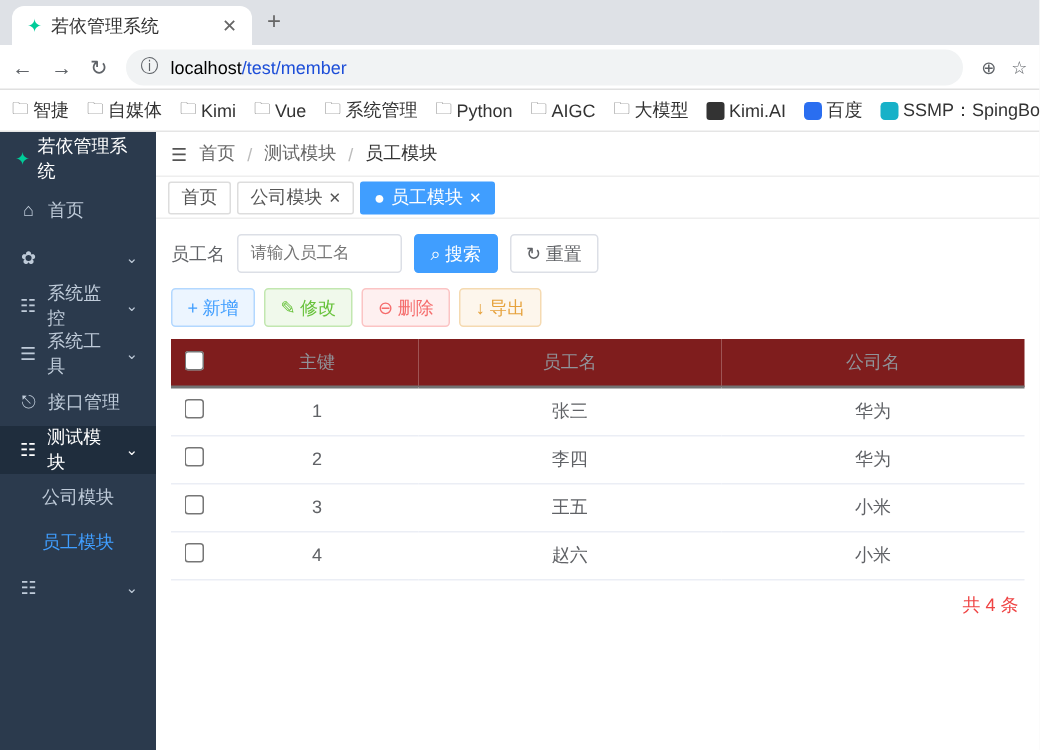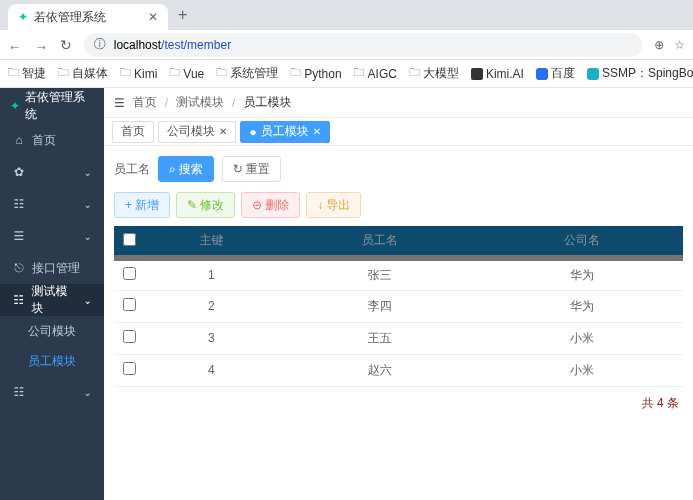--- a/index.html
+++ b/index.html
@@ -49,25 +49,25 @@
 .lbl{color:#606266;font-size:12px}
 .inp{height:26px;border:1px solid #dcdfe6;border-radius:3px;padding:0 8px;width:110px;font-size:11px;color:#606266}
 .btn{height:26px;padding:0 10px;border-radius:3px;border:1px solid #dcdfe6;background:#fff;cursor:pointer;display:inline-flex;align-items:center;gap:3px;font-size:11px;color:#606266}
 .btn.primary{background:#409eff;border-color:#409eff;color:#fff}
 .btns{display:flex;gap:6px;margin-bottom:8px}
 .btn.add{color:#409eff;border-color:#b3d8ff;background:#ecf5ff}
 .btn.edit{color:#67c23a;border-color:#c2e7b0;background:#f0f9eb}
 .btn.del{color:#f56c6c;border-color:#fbc4c4;background:#fef0f0}
 .btn.exp{color:#e6a23c;border-color:#f5dab1;background:#fdf6ec}
 table{width:100%;border-collapse:collapse}
-th{text-align:center;font-weight:500;color:#909399;font-size:12px;height:32px;border-bottom:6px solid #737373;background:#0c4a6e}
+th{text-align:center;font-weight:500;color:#909399;font-size:12px;height:32px;border-bottom:2px solid #737373;background:#7f1d1d}
 td{text-align:center;color:#606266;font-size:12px;height:32px;border-bottom:1px solid #ebeef5}
 .chk{width:30px}
 input[type=checkbox]{cursor:pointer}
-.pager{text-align:right;padding:8px 4px 0;color:#7f1d1d;font-size:12px}
+.pager{text-align:right;padding:8px 4px 0;color:#ef4444;font-size:12px}
 </style>
 </head>
 <body>
 
 <div class="browser-top">
   <div class="tab">
     <span class="tab-ico">✦</span>
     <span class="tab-title">若依管理系统</span>
     <span class="tab-x">✕</span>
   </div>
@@ -147,24 +147,26 @@
     <div class="menu-item">
         <span class="mi">⌂</span>
         <span>首页</span>
       </div>
     <div class="menu-item">
         <span class="mi">✿</span>
         <span class="arr">⌄</span>
       </div>
     <div class="menu-item">
         <span class="mi">☷</span>
+        <span>系统监控</span>
         <span class="arr">⌄</span>
       </div>
     <div class="menu-item">
         <span class="mi">☰</span>
+        <span>系统工具</span>
         <span class="arr">⌄</span>
       </div>
     <div class="menu-item">
         <span class="mi">⎋</span>
         <span>接口管理</span>
       </div>
     <div class="menu-item open">
         <span class="mi">☷</span>
         <span>测试模块</span>
         <span class="arr">⌄</span>
@@ -198,20 +200,21 @@
       <div class="ptab active">
           <span>●</span>
           <span>员工模块</span>
           <span class="xc">✕</span>
         </div>
     </div>
 
     <div class="content">
       <div class="search">
         <span class="lbl">员工名</span>
+        <input class="inp" placeholder="请输入员工名" style="">
         <button class="btn primary">
             <span>⌕</span>
             <span>搜索</span>
           </button>
         <button class="btn">
             <span>↻</span>
             <span>重置</span>
           </button>
       </div>
 

